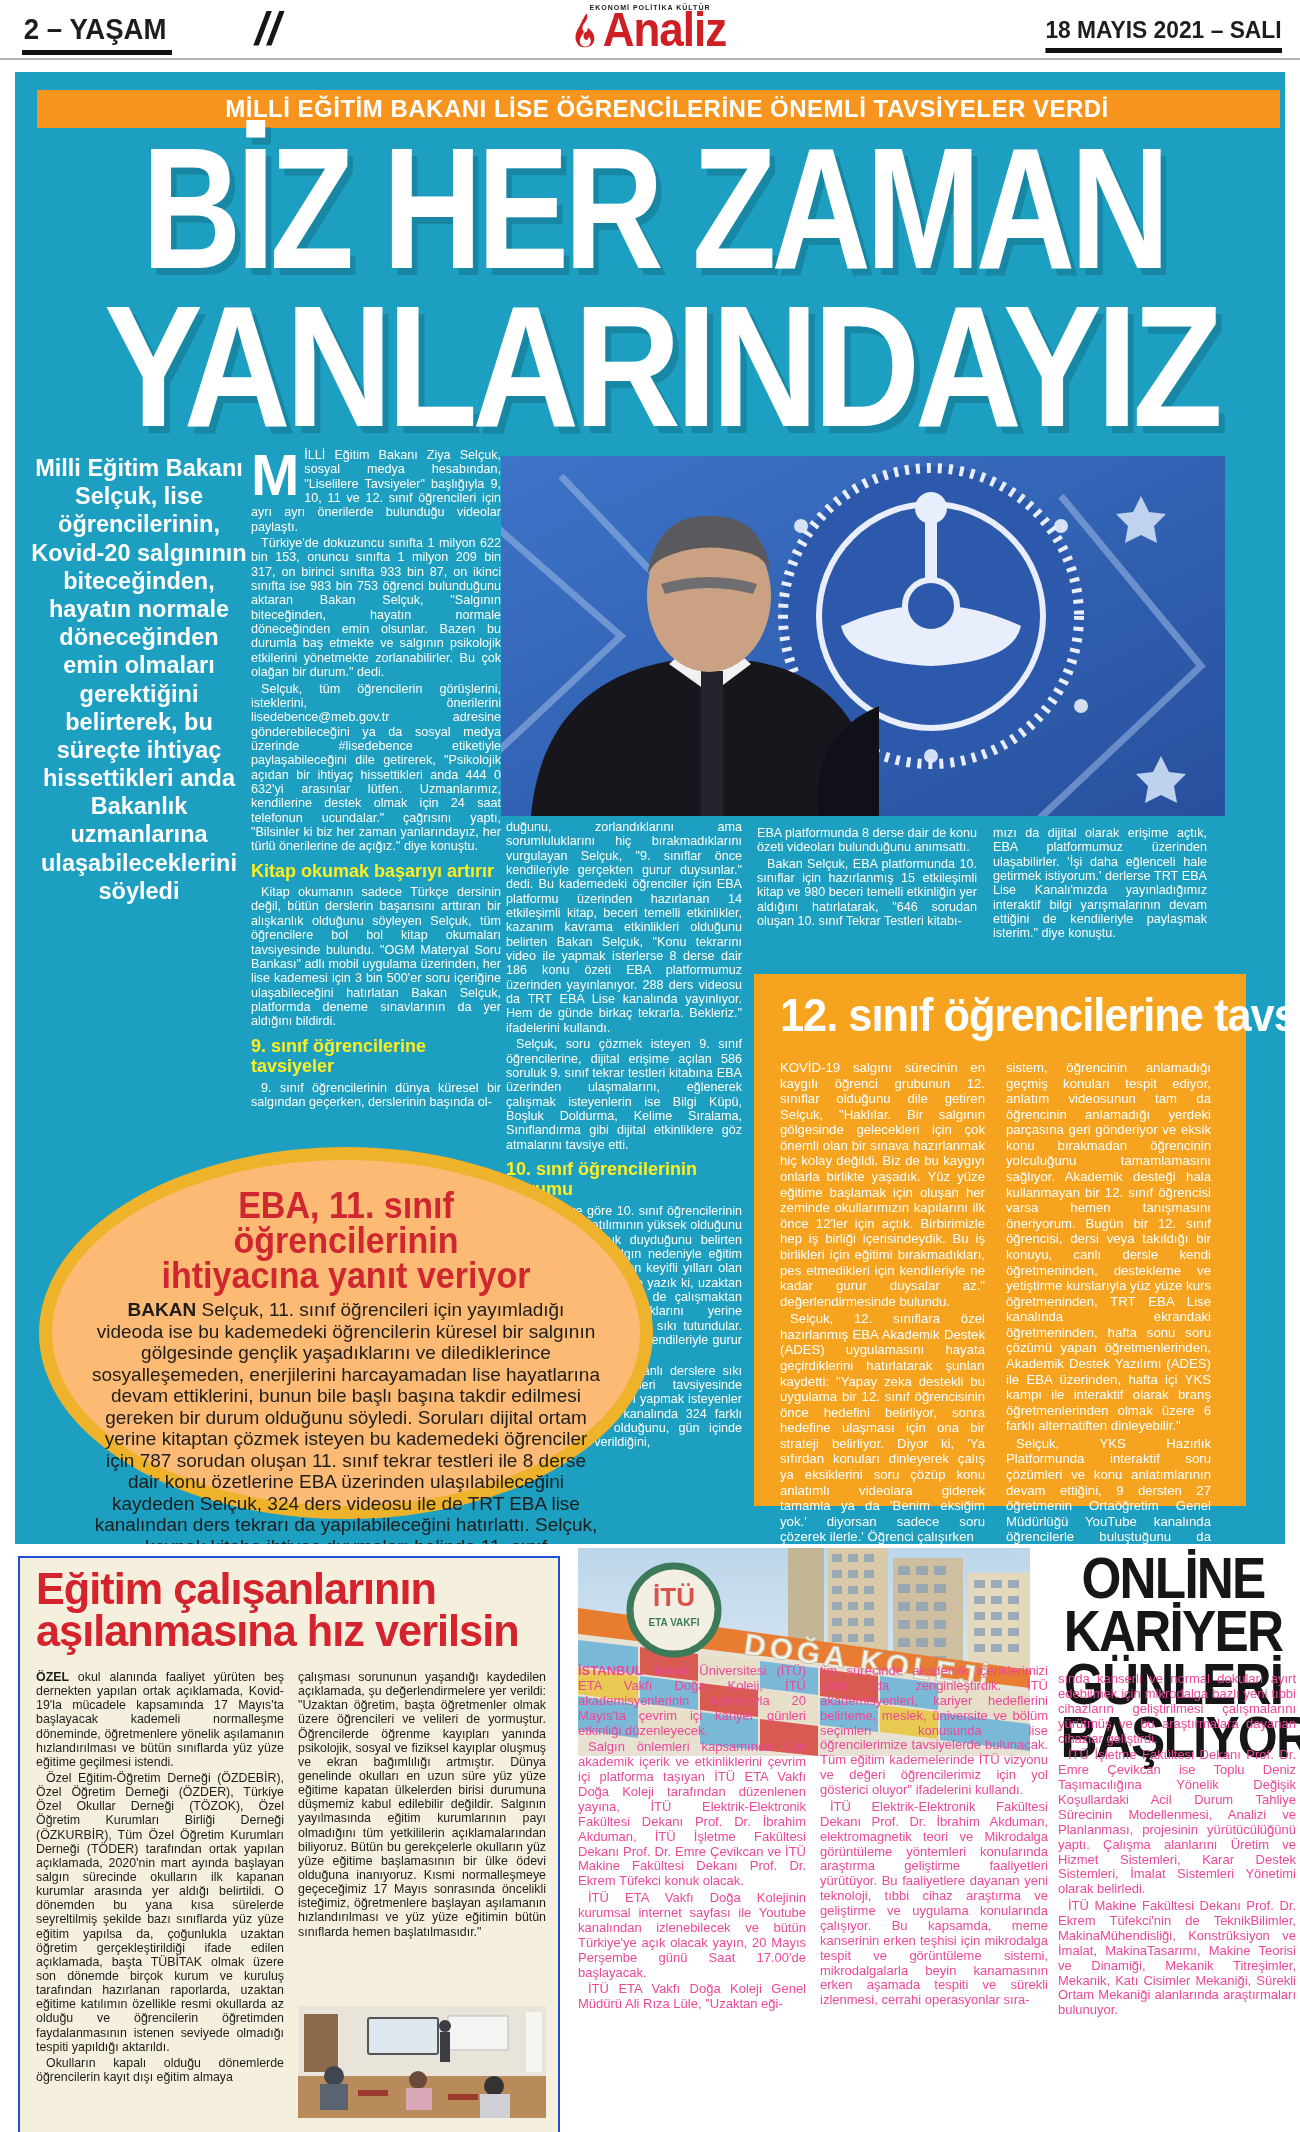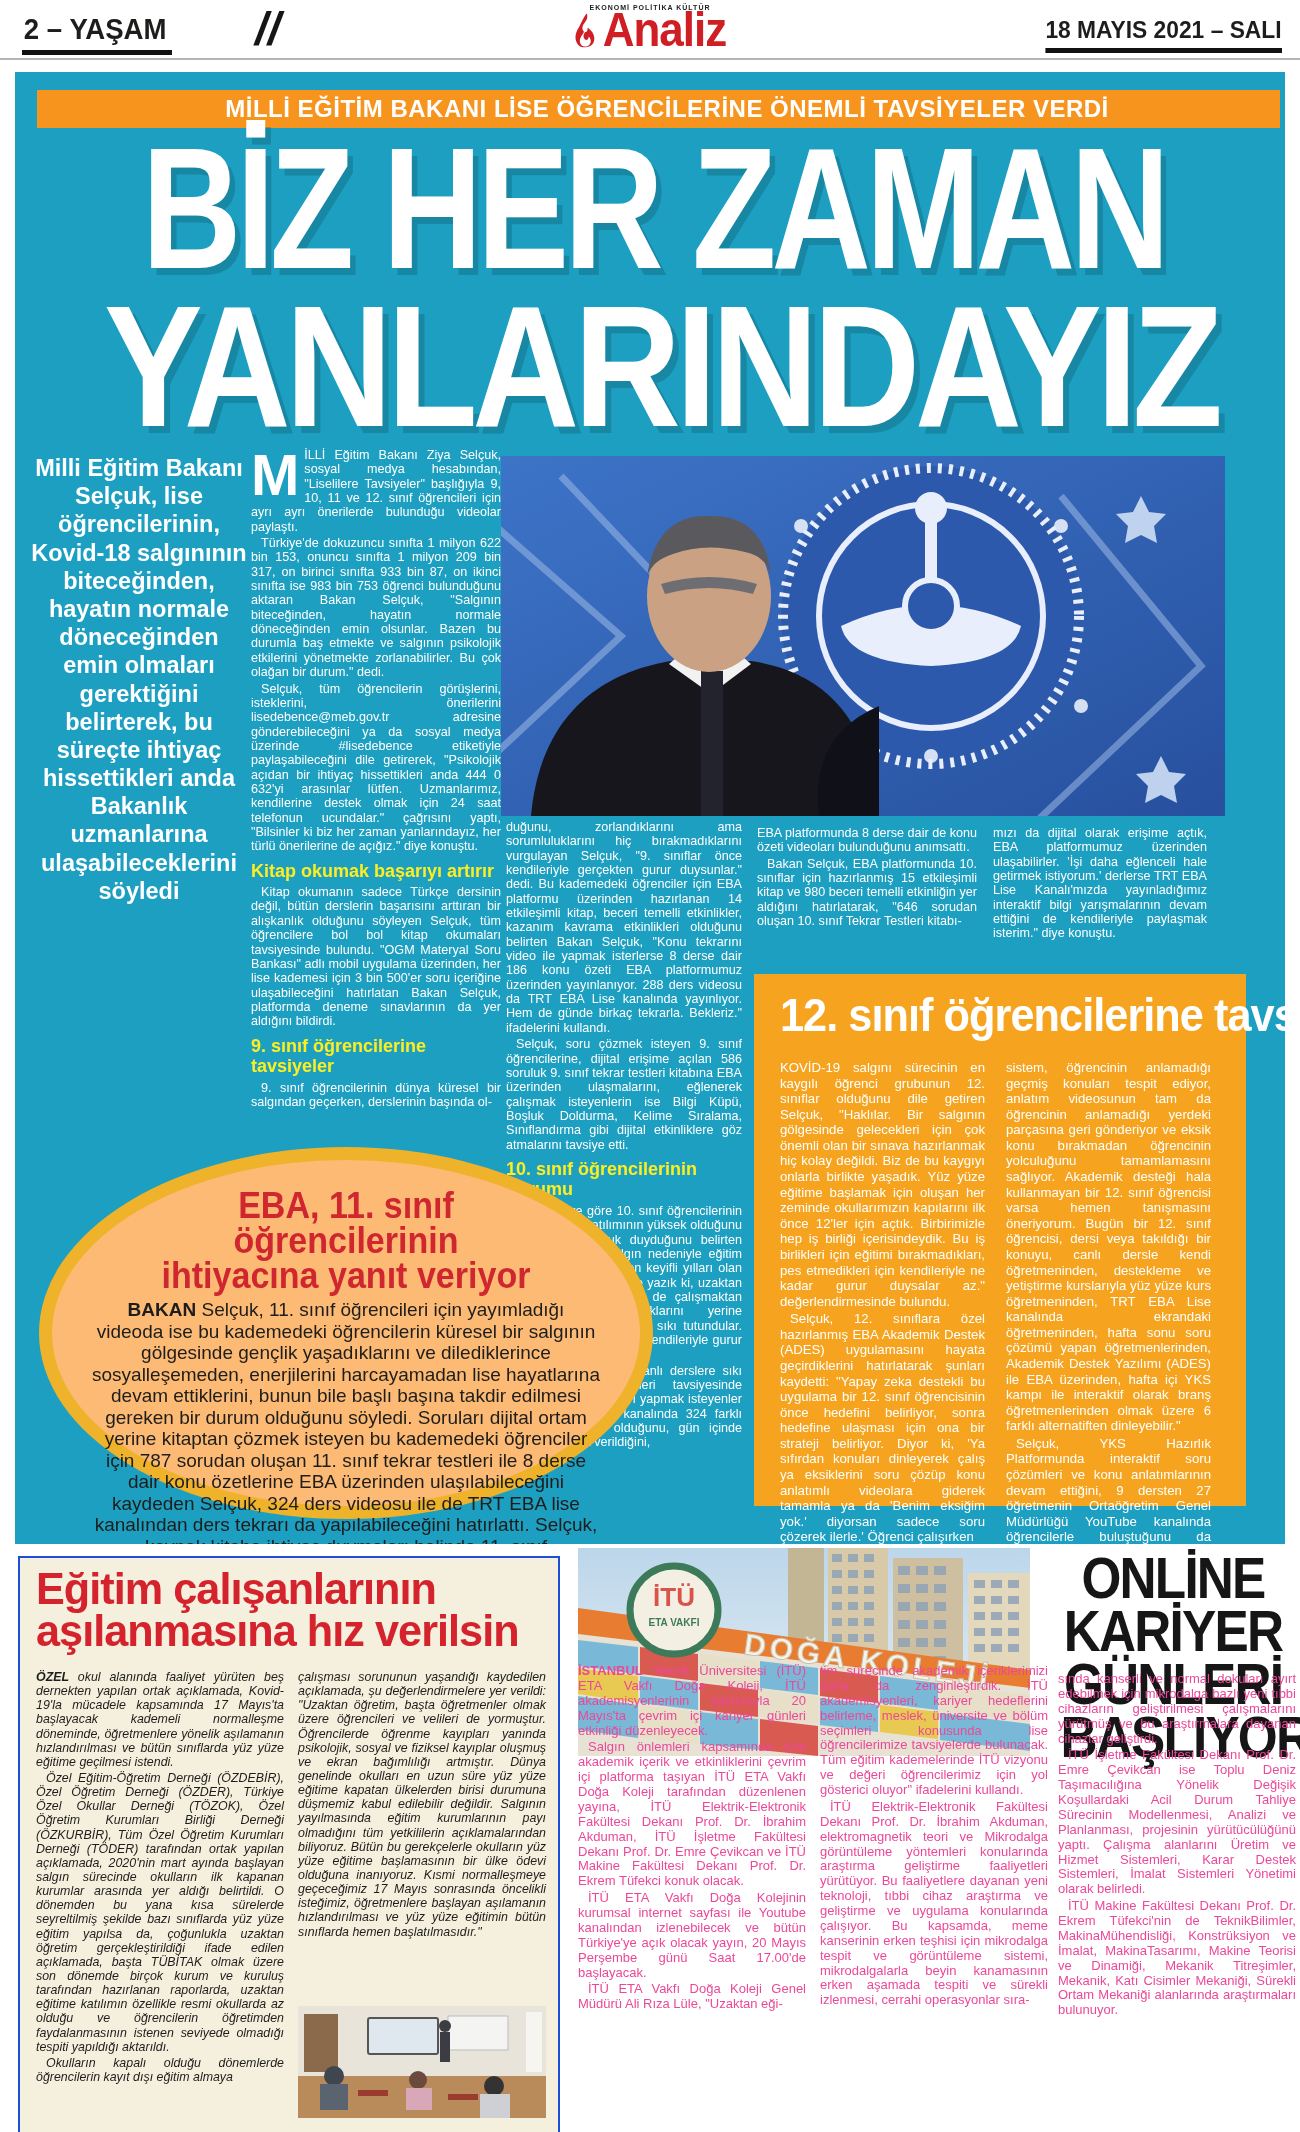--- a/index.html
+++ b/index.html
@@ -40,21 +40,21 @@
   #g12a{left:26px;} #g12b{left:252px;}
   
   #oval{position:absolute;left:24px;top:1075px;width:614px;height:372px;background:#fdba74;border:13px solid #efb22b;border-radius:50%;box-sizing:border-box;}
   #oval .ovalin{position:absolute;left:40px;right:40px;top:28px;text-align:center;}
   #oval h3{margin:0 0 6px 0;color:#cf2630;font-size:37px;line-height:.95;font-weight:900;transform:scaleX(.92);}
   #oval .ovaltext{color:#1d1d1b;font-size:19px;line-height:1.13;font-weight:500;}
   
   #vaccine{position:absolute;left:18px;top:1556px;width:542px;height:584px;background:#f5efdd;border:2px solid #1d4ed8;box-sizing:border-box;}
   #vaccine h2{margin:10px 0 8px 16px;color:#d5232d;font-size:45px;line-height:.93;font-weight:900;letter-spacing:-1px;transform:scaleX(.96);transform-origin:left;white-space:nowrap;}
   .vcol{position:absolute;top:112px;width:248px;font-size:12.4px;line-height:1.14;text-align:justify;color:#1d1d1b;}
-  .vcol p{margin:0 0 2px 0;text-indent:10px;font-style:italic;}
+  .vcol p{margin:0 0 2px 0;text-indent:10px;}
   .vcol p.first{text-indent:0;}
   #vcol1{left:16px;} #vcol2{left:278px;}
   #classroom-photo{position:absolute;left:278px;top:448px;width:248px;height:112px;}
   
   #career-photo{position:absolute;left:578px;top:1548px;width:452px;height:208px;}
   .ccol{position:absolute;top:1664px;font-size:13px;line-height:1.145;text-align:justify;color:#ec4899;}
   .ccol p{margin:0 0 2px 0;text-indent:10px;}
   .ccol p.first{text-indent:0;}
   #ccol1{left:578px;width:228px;} #ccol2{left:820px;width:228px;} #ccol3{left:1058px;width:238px;margin-top:8px;}
   #online-head{position:absolute;left:1048px;top:1552px;width:250px;text-align:center;color:#161616;font-weight:900;font-size:57px;line-height:.93;letter-spacing:-2px;transform:scaleX(.9);transform-origin:center top;}
@@ -74,21 +74,21 @@
           </svg></span><span>Analiz</span></div>
   </div>
   <div class="date-label">18 MAYIS 2021 – SALI</div>
 </div>
 
 <div id="teal">
   <div id="kicker">MİLLİ EĞİTİM BAKANI LİSE ÖĞRENCİLERİNE ÖNEMLİ TAVSİYELER VERDİ</div>
   <div class="hl" id="hl1">BİZ HER ZAMAN</div>
   <div class="hl" id="hl2">YANLARINDAYIZ</div>
 
-  <div id="lede">Milli Eğitim Bakanı Selçuk, lise öğrencilerinin, Kovid-18 salgınının biteceğinden, hayatın normale döneceğinden emin olmaları gerektiğini belirterek, bu süreçte ihtiyaç hissettikleri anda Bakanlık uzmanlarına ulaşabileceklerini söyledi</div>
+  <div id="lede">Milli Eğitim Bakanı Selçuk, lise öğrencilerinin, Kovid-20 salgınının biteceğinden, hayatın normale döneceğinden emin olmaları gerektiğini belirterek, bu süreçte ihtiyaç hissettikleri anda Bakanlık uzmanlarına ulaşabileceklerini söyledi</div>
 
   <div class="bodycol" id="col1">
     <p class="first"><span class="dropcap">M</span><span>İLLİ Eğitim Bakanı Ziya Selçuk, sosyal medya hesabından, "Liselilere Tavsiyeler" başlığıyla 9, 10, 11 ve 12. sınıf öğrencileri için ayrı ayrı önerilerde bulunduğu videolar paylaştı.</span></p>
     <p>Türkiye'de dokuzuncu sınıfta 1 milyon 622 bin 153, onuncu sınıfta 1 milyon 209 bin 317, on birinci sınıfta 933 bin 87, on ikinci sınıfta ise 983 bin 753 öğrenci bulunduğunu aktaran Bakan Selçuk, "Salgının biteceğinden, hayatın normale döneceğinden emin olsunlar. Bazen bu durumla baş etmekte ve salgının psikolojik etkilerini yönetmekte zorlanabilirler. Bu çok olağan bir durum." dedi.</p>
     <p>Selçuk, tüm öğrencilerin görüşlerini, isteklerini, önerilerini lisedebence@meb.gov.tr adresine gönderebileceğini ya da sosyal medya üzerinde #lisedebence etiketiyle paylaşabileceğini dile getirerek, "Psikolojik açıdan bir ihtiyaç hissettikleri anda 444 0 632'yi arasınlar lütfen. Uzmanlarımız, kendilerine destek olmak için 24 saat telefonun ucundalar." çağrısını yaptı, "Bilsinler ki biz her zaman yanlarındayız, her türlü önerilerine de açığız." diye konuştu.</p>
     <div class="yellowhead">Kitap okumak başarıyı artırır</div>
     <p>Kitap okumanın sadece Türkçe dersinin değil, bütün derslerin başarısını arttıran bir alışkanlık olduğunu söyleyen Selçuk, tüm öğrencilere bol bol kitap okumaları tavsiyesinde bulundu. "OGM Materyal Soru Bankası" adlı mobil uygulama üzerinden, her lise kademesi için 3 bin 500'er soru içeriğine ulaşabileceğini hatırlatan Bakan Selçuk, platformda deneme sınavlarının da yer aldığını bildirdi.</p>
     <div class="yellowhead">9. sınıf öğrencilerine tavsiyeler</div>
     <p>9. sınıf öğrencilerinin dünya küresel bir salgından geçerken, derslerinin başında ol-</p>
   </div>

